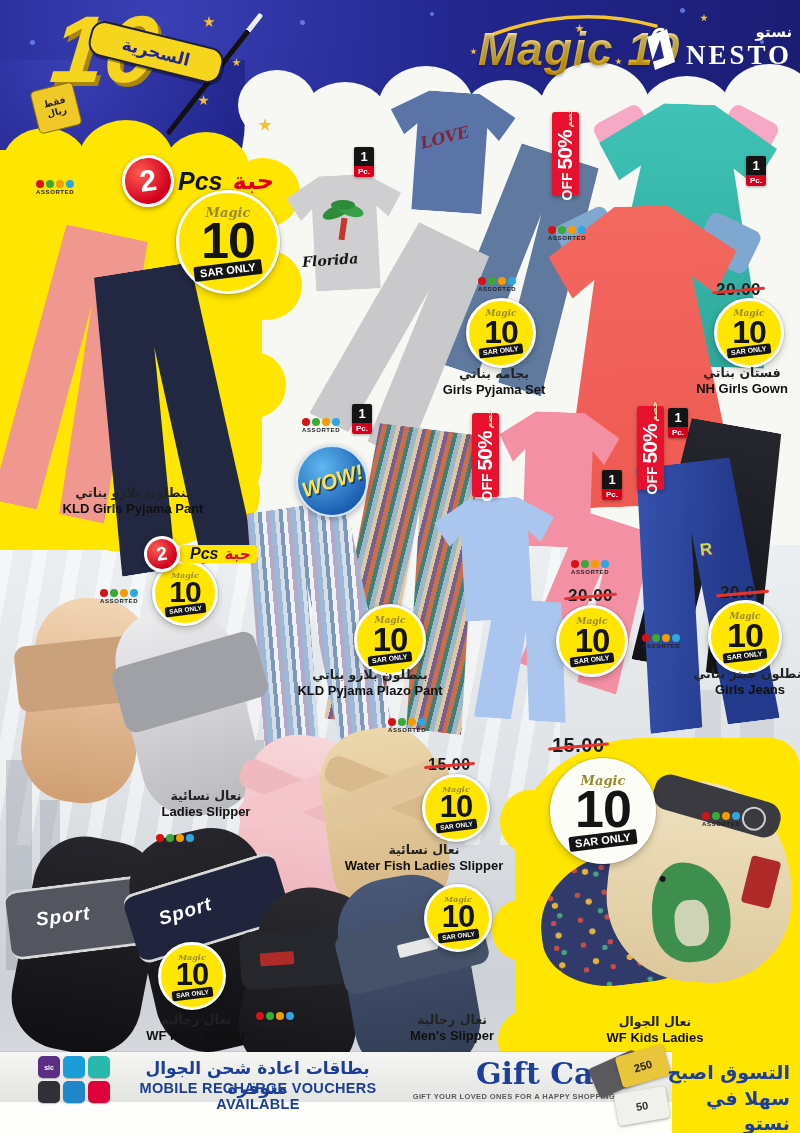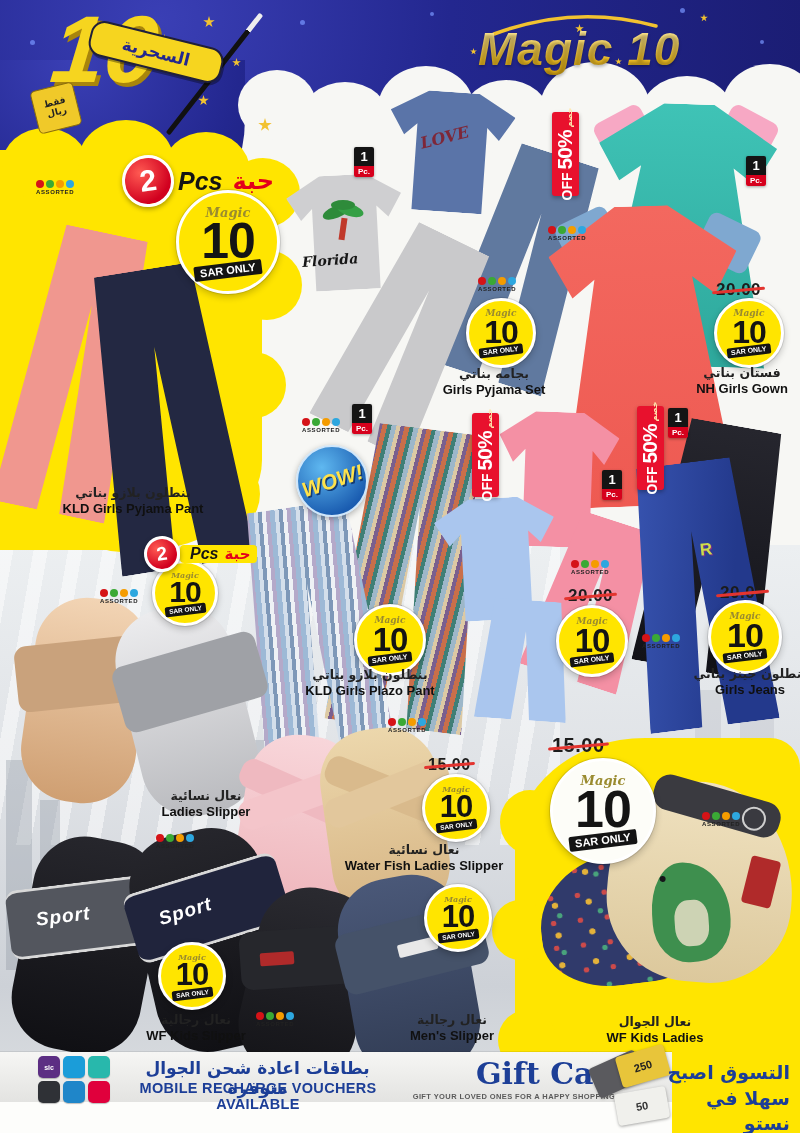--- a/index.html
+++ b/index.html
@@ -180,20 +180,31 @@
   </div>
   <div class="abs logo-tag" style="left:34px;top:86px;width:42px;height:42px;">
     <span class="ar">فقط ريال</span>
   </div>
 
   <svg class="abs swoosh" style="left:490px;top:12px;" width="170" height="26" viewBox="0 0 170 26">
     <path d="M4 22 Q85 -8 166 14" stroke="#f2c230" stroke-width="3.5" fill="none" stroke-linecap="round"></path>
   </svg>
   <div class="abs magic-title" style="left:478px;top:22px;">Magic 10</div>
 
+  <div class="abs nesto" style="left:638px;top:22px;">
+    <svg width="40" height="50" viewBox="0 0 40 50">
+      <path d="M9 15 L29 7 L37 40 L17 48 Z" fill="#ffffff"></path>
+      <path d="M22 18 L14 40 L26 36 Z" fill="#23278f"></path>
+      <path d="M15 14 q3 -9 11 -6" stroke="#ffffff" stroke-width="3" fill="none"></path>
+    </svg>
+    <div class="col">
+      <span class="ar ar-b">نستو</span>
+      <span class="en-b">NESTO</span>
+    </div>
+  </div>
 
   <span class="cloud" style="left:238px;top:70px;width:78px;height:70px;"></span>
   <span class="cloud" style="left:300px;top:82px;width:90px;height:76px;"></span>
   <span class="cloud" style="left:378px;top:66px;width:96px;height:84px;"></span>
   <span class="cloud" style="left:462px;top:80px;width:88px;height:74px;"></span>
   <span class="cloud" style="left:540px;top:62px;width:110px;height:92px;"></span>
   <span class="cloud" style="left:640px;top:76px;width:94px;height:80px;"></span>
   <span class="cloud" style="left:722px;top:64px;width:96px;height:86px;"></span>
 
   <div class="abs yellow-blob"></div>
@@ -330,21 +341,21 @@
   <div class="wow" style="left:296px;top:445px;width:68px;height:68px;">
     <span>WOW!</span>
   </div>
   <div class="pbadge" style="left:354px;top:604px;width:66px;height:66px;">
     <span class="pb-magic" style="font-size:9px;">Magic</span>
     <span class="pb-num" style="font-size:33px;">10</span>
     <span class="pb-sar" style="font-size:7px;padding:1px 4px;">SAR ONLY</span>
   </div>
   <div class="lbl" style="left:370px;top:667px;">
     <span class="l-ar ar">بنطلون بلازو بناتي</span>
-    <span class="l-en">KLD Girls Plazo Pant</span>
+    <span class="l-en">KLD Pyjama Plazo Pant</span>
   </div>
 
   <div class="shape tee" style="left:498px;top:412px;width:120px;height:135px;background:#f490a4;transform:rotate(2deg);"></div>
   <div class="shape pantsA" style="left:542px;top:518px;width:102px;height:165px;background:#f490a4;transform:rotate(18deg);"></div>
   <div class="shape tee specks" style="left:436px;top:498px;width:120px;height:122px;background:#aac6ee;transform:rotate(-3deg);"></div>
   <div class="shape pantsA specks" style="left:478px;top:600px;width:92px;height:120px;background:#aac6ee;transform:rotate(4deg);"></div>
   <div class="fiftyoff" style="left:472px;top:413px;">
     <div class="fo-inner">
       <span class="fo-off">OFF</span>
       <span class="fo-pct">50%</span>

